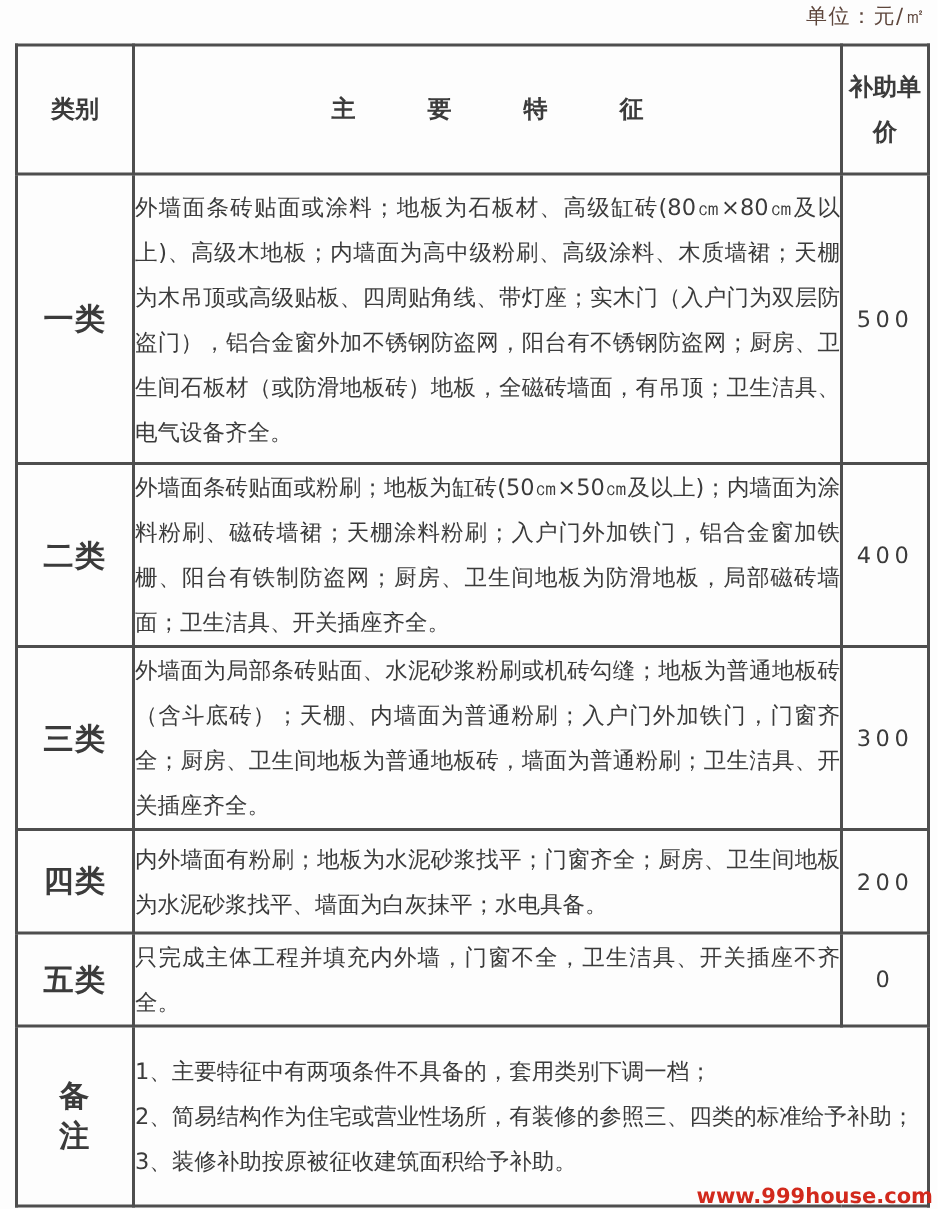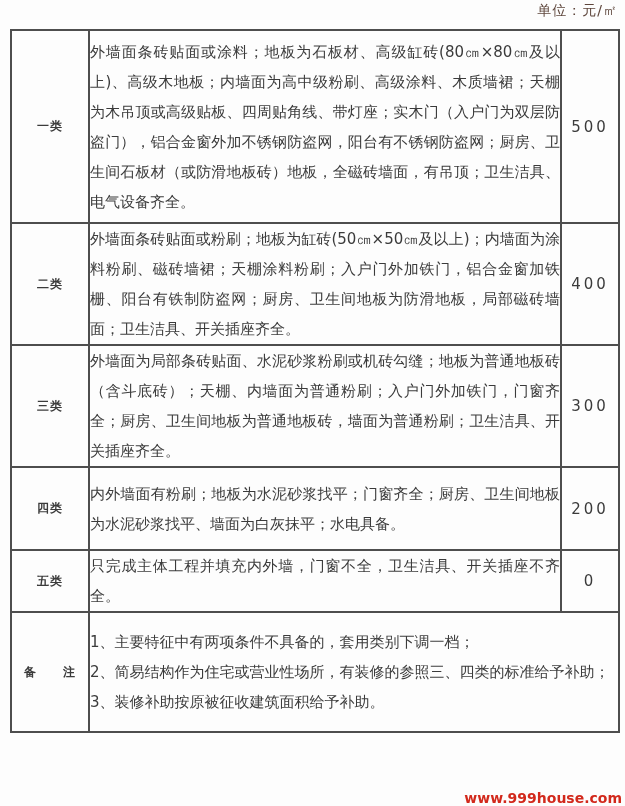--- a/index.html
+++ b/index.html
@@ -36,36 +36,36 @@
     padding: 0;
   }
   col.c-cat   { width: 78px; }
   col.c-feat  { width: 472px; }
   col.c-price { width: 58px; }
 
   tr.r-hdr { height: 86px; }
   tr.r-1   { height: 193px; }
   tr.r-2   { height: 122px; }
   tr.r-3   { height: 122px; }
-  tr.r-4   { height: 83px; }
+  tr.r-4   { height: 69px; }
   tr.r-5   { height: 60px; }
   tr.r-remarks { height: 120px; }
 
   .hdr-cell {
     text-align: center;
     font-weight: bold;
     font-size: 16px;
     color: #3b3b3b;
     line-height: 30px;
     padding: 2px 4px;
   }
   .cat-cell {
     text-align: center;
     font-weight: bold;
-    font-size: 12px;
+    font-size: 20px;
     letter-spacing: 1px;
     color: #3b3b3b;
   }
   .feat-cell {
     font-size: 15px;
     line-height: 30px;
     padding: 4px 8px 4px 9px;
     text-align: justify;
     color: #3b3b3b;
   }
@@ -112,20 +112,25 @@
 
   <div class="unit-label">单位：元/㎡</div>
 
   <table class="subsidy">
     <colgroup>
       <col class="c-cat">
       <col class="c-feat">
       <col class="c-price">
     </colgroup>
     <tbody>
+      <tr class="r-hdr">
+        <th class="hdr-cell">类别</th>
+        <th class="hdr-cell">主　　　要　　　特　　　征</th>
+        <th class="hdr-cell">补助单价</th>
+      </tr>
 
       <tr class="r-1">
         <td class="cat-cell">一类</td>
         <td class="feat-cell">外墙面条砖贴面或涂料；地板为石板材、高级缸砖(80㎝×80㎝及以上)、高级木地板；内墙面为高中级粉刷、高级涂料、木质墙裙；天棚为木吊顶或高级贴板、四周贴角线、带灯座；实木门（入户门为双层防盗门），铝合金窗外加不锈钢防盗网，阳台有不锈钢防盗网；厨房、卫生间石板材（或防滑地板砖）地板，全磁砖墙面，有吊顶；卫生洁具、电气设备齐全。</td>
         <td class="price-cell">500</td>
       </tr>
 
       <tr class="r-2">
         <td class="cat-cell">二类</td>
         <td class="feat-cell">外墙面条砖贴面或粉刷；地板为缸砖(50㎝×50㎝及以上)；内墙面为涂料粉刷、磁砖墙裙；天棚涂料粉刷；入户门外加铁门，铝合金窗加铁栅、阳台有铁制防盗网；厨房、卫生间地板为防滑地板，局部磁砖墙面；卫生洁具、开关插座齐全。</td>

